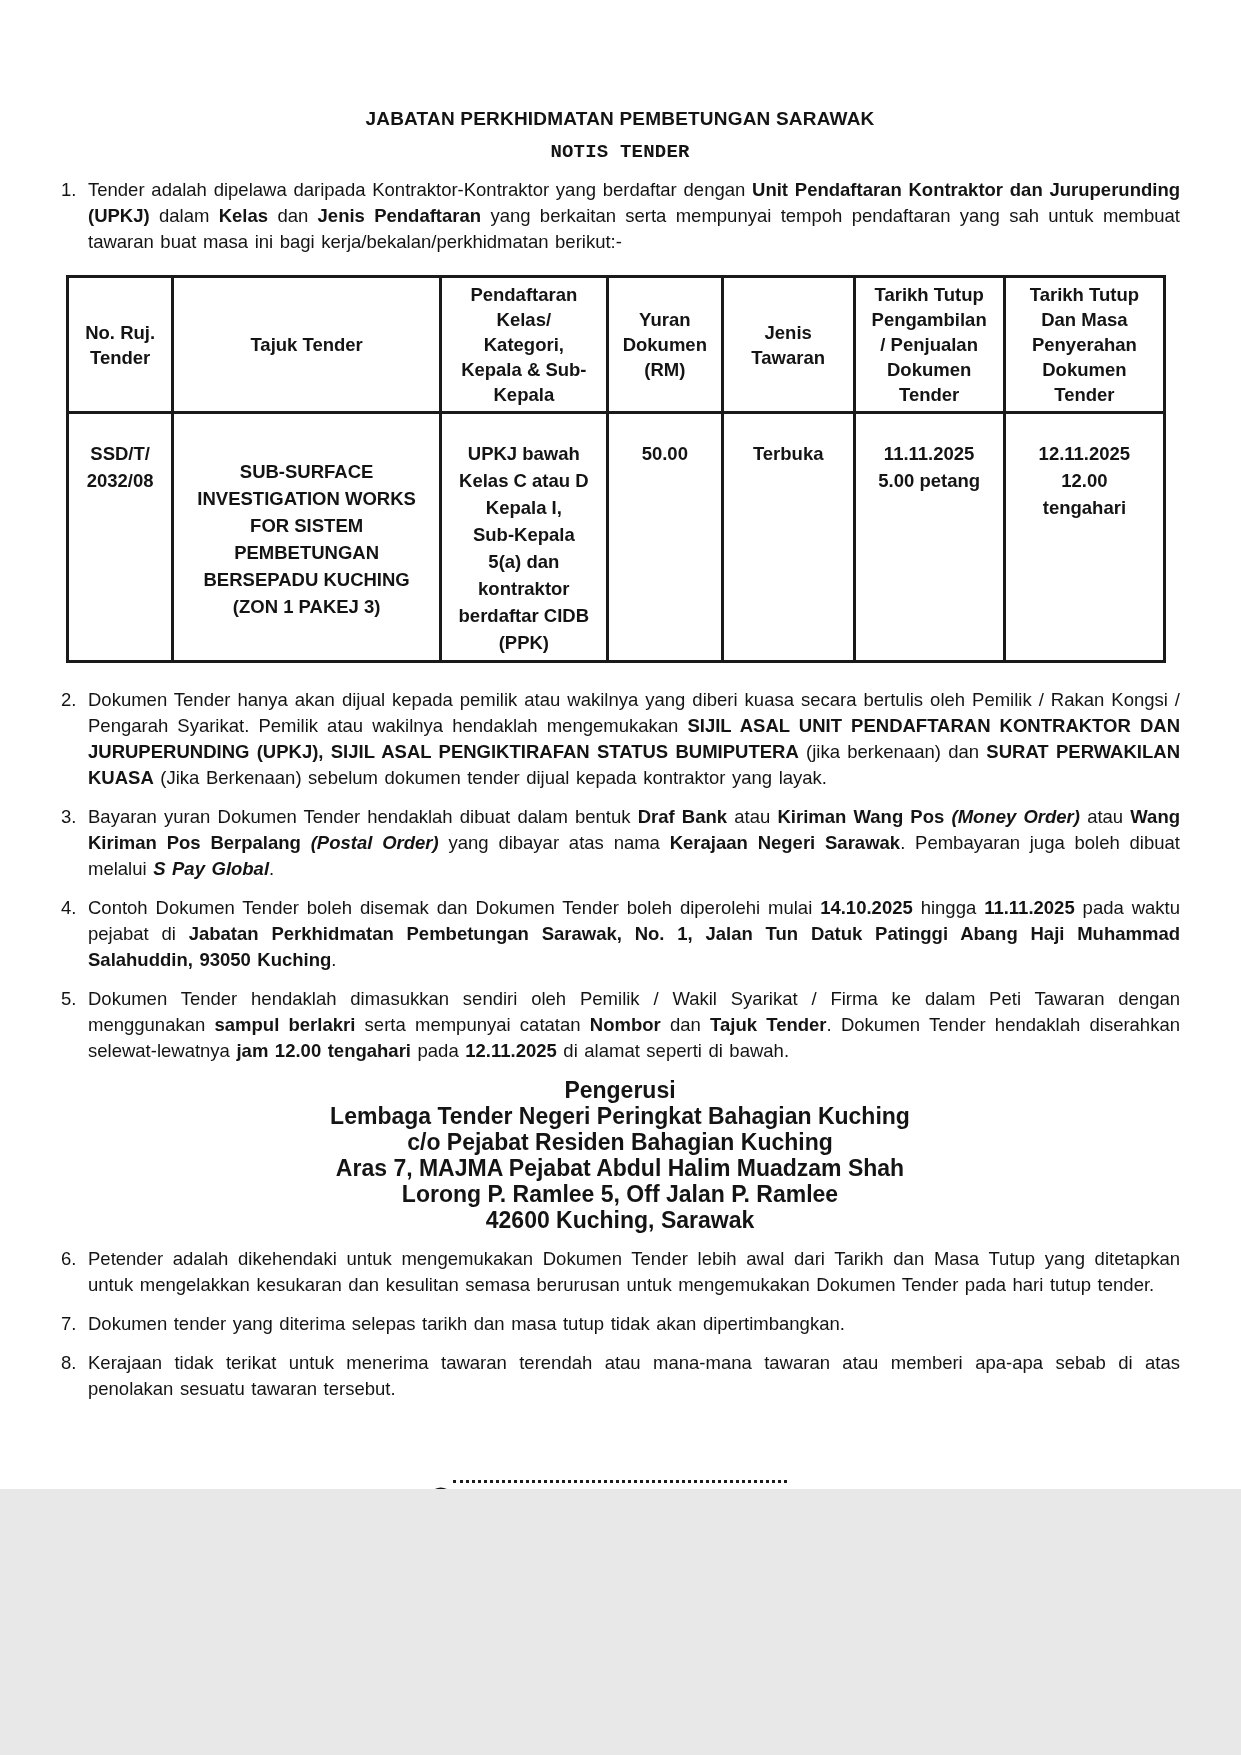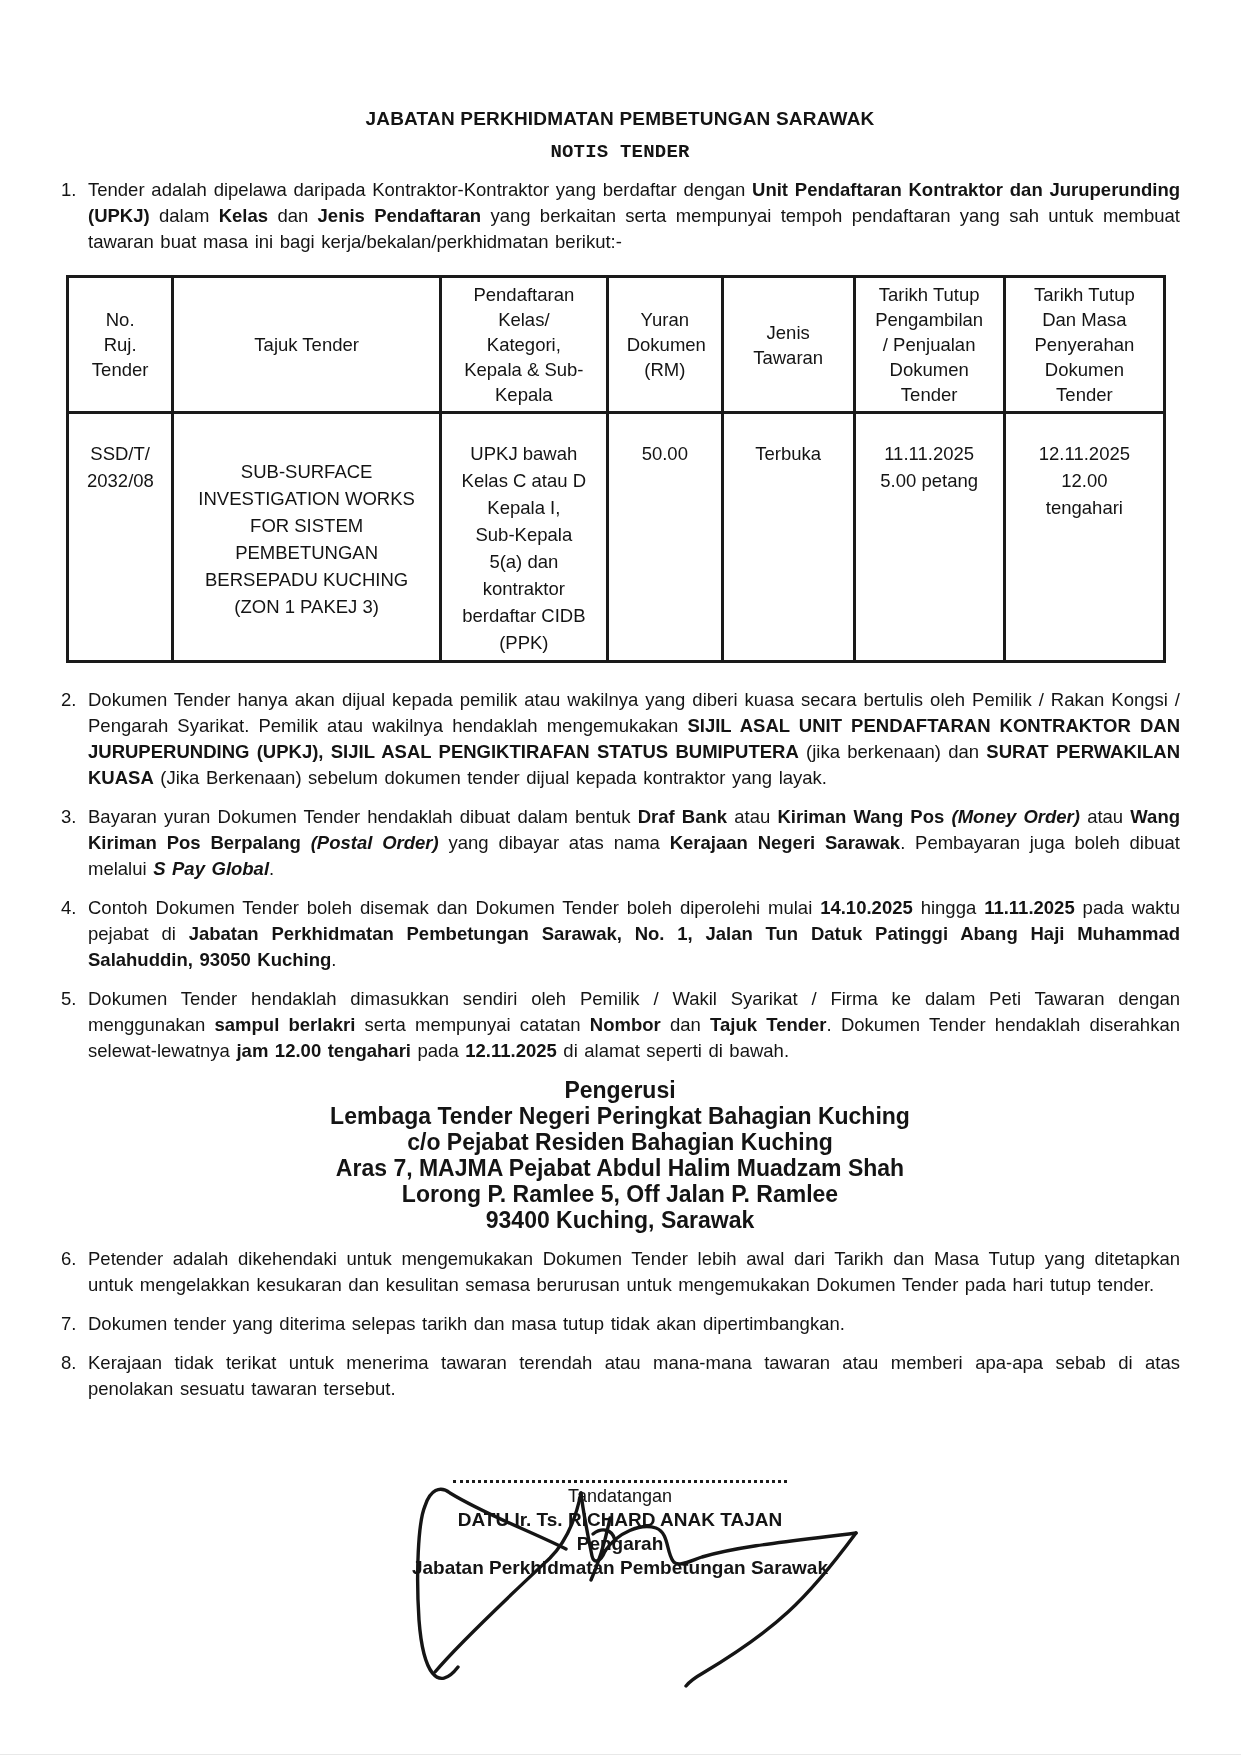--- a/index.html
+++ b/index.html
@@ -1,33 +1,33 @@
 <!DOCTYPE html>
 <html><head>
 <meta charset="utf-8">
 <style>
   html,body { margin:0; padding:0; background:#e8e8e8; }
   .page {
-    width:1241px; height:1754px; margin:0 auto; background:#ffffff;
+    width:1241px; height:1489px; margin:0 auto; background:#ffffff;
     font-family:"Liberation Sans", sans-serif; color:#141414;
     position:relative; box-sizing:border-box; padding:108px 61px 0 60px;
     overflow:hidden;
   }
   .title, .subtitle { text-align:center; font-weight:bold; font-size:19px; letter-spacing:0.2px; }
   .subtitle { margin-top:11px;font-family:Liberation Mono, monospace; }
   .doc-item { position:relative; padding-left:28px; text-align:justify; font-size:18.5px; line-height:26px; word-spacing:1.4px; margin-top:13px; }
   .doc-item .num { position:absolute; left:1px; top:0; }
   .first-item { margin-top:14px; }
   .s-b { font-weight:bold; }
   .s-i { font-style:italic; }
   .s-u { text-underline-offset:3px; text-decoration-thickness:2px; }
   table.tender { border-collapse:collapse; table-layout:fixed; width:1100px; margin:20px 0 0 6px; }
   table.tender th, table.tender td {
-    border:3px solid #1a1a1a; font-weight:normal; font-size:18.5px;
-    text-align:center; white-space:pre-line; padding:4px 18px; box-sizing:border-box;
+    border:3px solid #1a1a1a; font-weight:bold; font-size:18.5px;
+    text-align:center; white-space:pre-line; padding:4px 5px; box-sizing:border-box;
   }
   table.tender th { vertical-align:middle; height:122px; line-height:25px; }
   table.tender td { vertical-align:top; height:228px; line-height:27px; padding-top:26px; }
   table.tender td.c-tajuk { padding-top:44px; }
   col.w1{width:9.6%} col.w2{width:24.4%} col.w3{width:15.2%} col.w4{width:10.5%} col.w5{width:12.0%} col.w6{width:13.7%} col.w7{width:14.6%}
   .address { text-align:center; font-weight:bold; font-size:23px; line-height:26px; margin-top:13px; }
   .sig-area { position:relative; margin-top:28px; height:250px; }
   .sig-svg { position:absolute; left:318px; top:0; z-index:2; pointer-events:none; }
   .dotted { width:334px; margin:78px auto 0 auto; border-top:3px dotted #1c1c1c; height:0; }
   .sig-caption { text-align:center; font-size:18px; margin-top:3px; }
@@ -129,21 +129,21 @@
     <span class="num">5.</span>
     <span><span>Dokumen Tender hendaklah dimasukkan sendiri oleh Pemilik / Wakil Syarikat / Firma ke dalam Peti Tawaran dengan menggunakan </span><span class="s-b">sampul berlakri</span><span> serta mempunyai catatan </span><span class="s-b">Nombor</span><span> dan </span><span class="s-b">Tajuk Tender</span><span>. Dokumen Tender hendaklah diserahkan selewat-lewatnya </span><span class="s-b">jam 12.00 tengahari</span><span> pada </span><span class="s-b">12.11.2025</span><span> di alamat seperti di bawah.</span></span>
   </div>
 
   <div class="address">
     <div>Pengerusi</div>
     <div>Lembaga Tender Negeri Peringkat Bahagian Kuching</div>
     <div>c/o Pejabat Residen Bahagian Kuching</div>
     <div>Aras 7, MAJMA Pejabat Abdul Halim Muadzam Shah</div>
     <div>Lorong P. Ramlee 5, Off Jalan P. Ramlee</div>
-    <div>93400 Kuching, Sarawak</div>
+    <div>42600 Kuching, Sarawak</div>
   </div>
 
   <div class="doc-item">
     <span class="num">6.</span>
     <span><span>Petender adalah dikehendaki untuk mengemukakan Dokumen Tender lebih awal dari Tarikh dan Masa Tutup yang ditetapkan untuk mengelakkan kesukaran dan kesulitan semasa berurusan untuk mengemukakan Dokumen Tender pada hari tutup tender.</span></span>
   </div>
 
   <div class="doc-item">
     <span class="num">7.</span>
     <span><span>Dokumen tender yang diterima selepas tarikh dan masa tutup tidak akan dipertimbangkan.</span></span>

